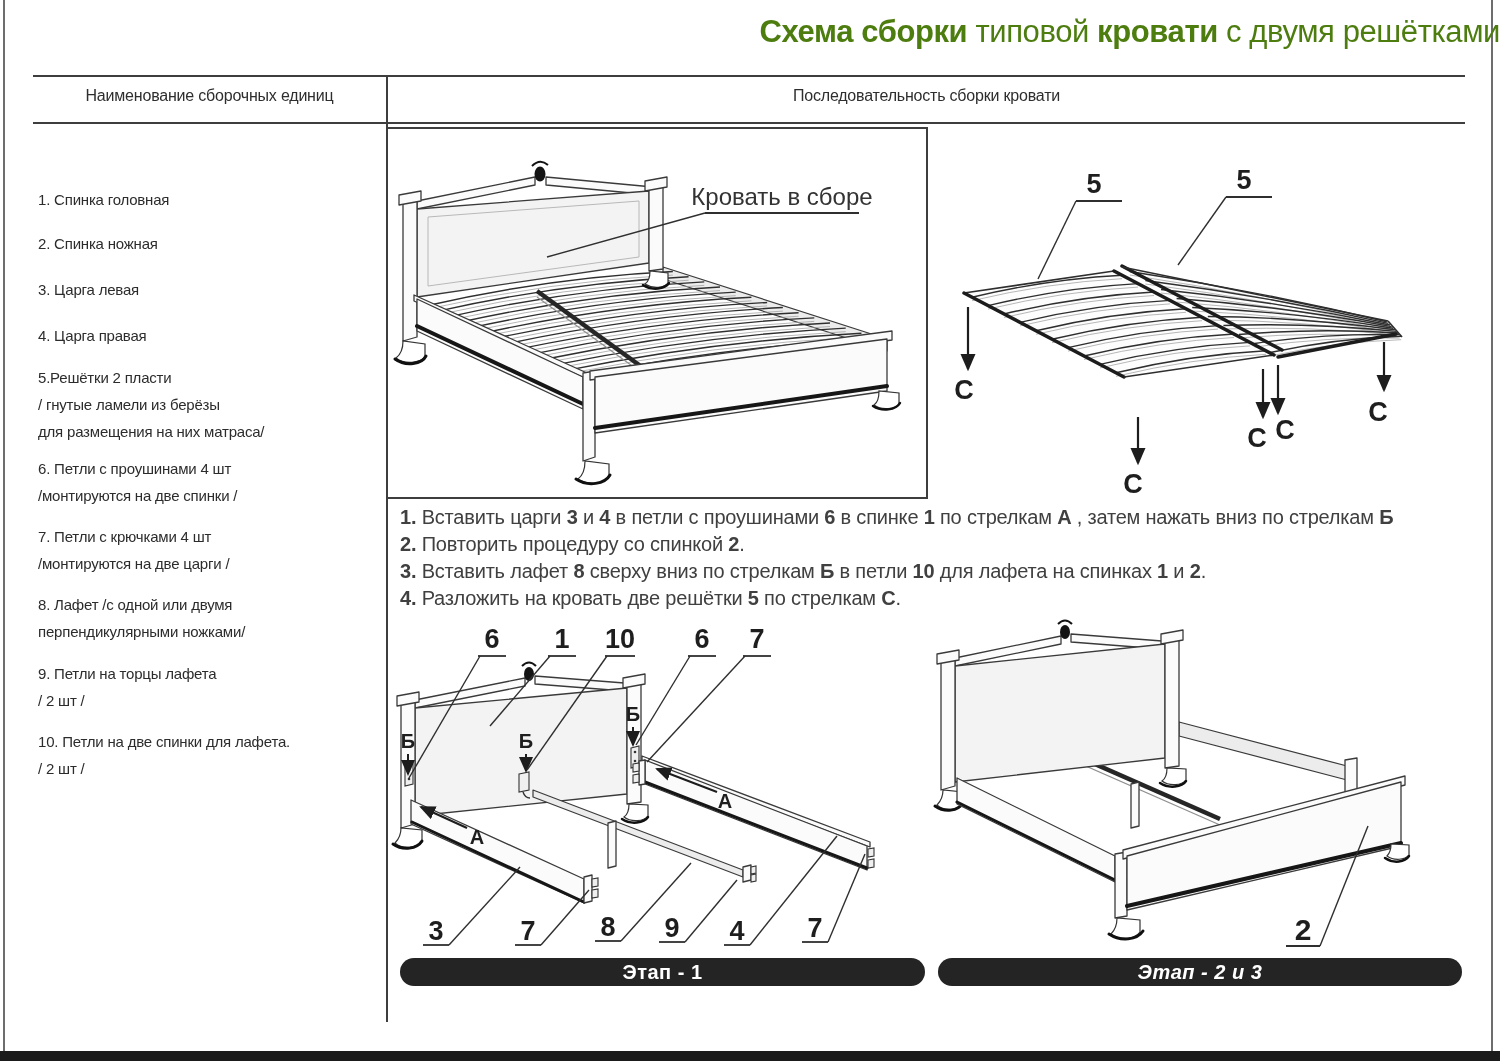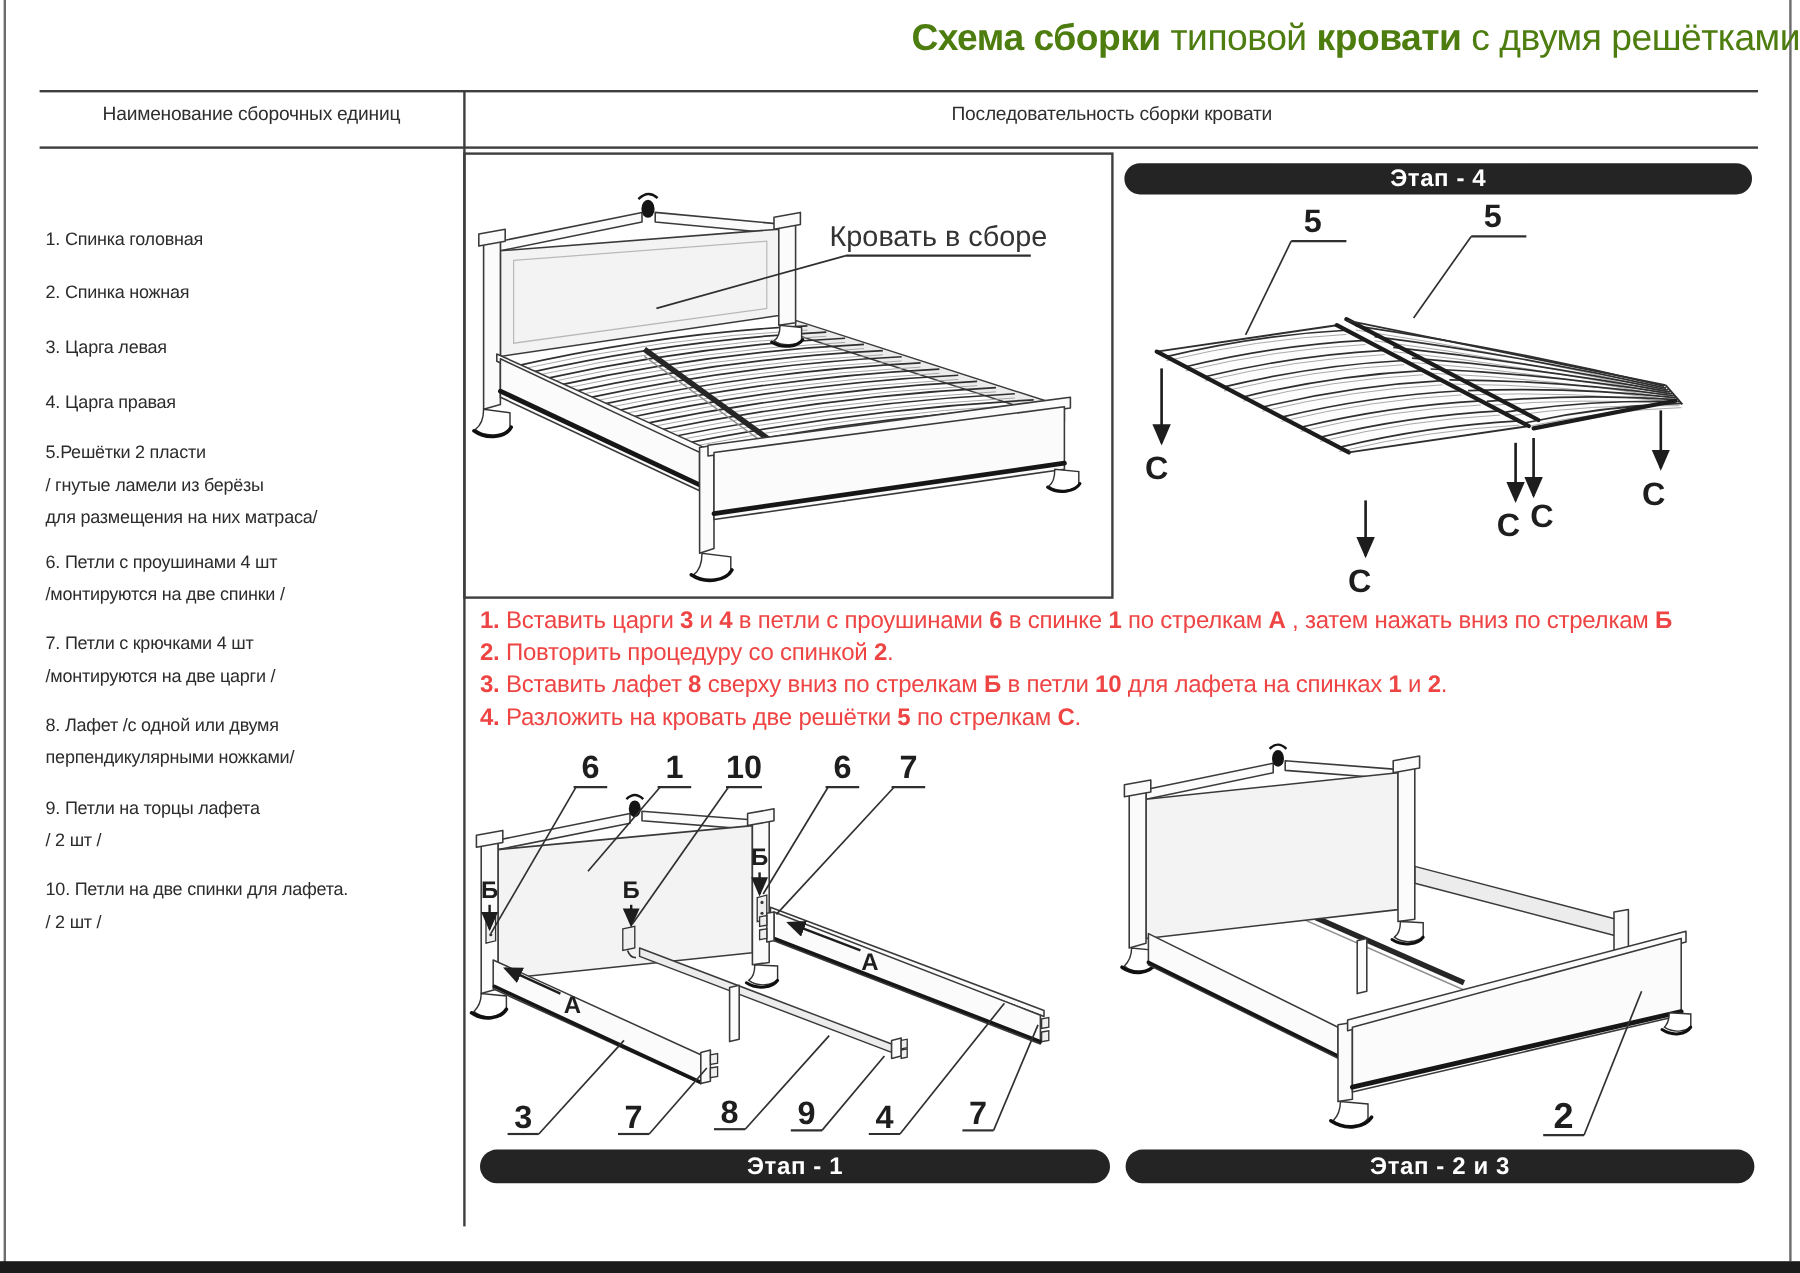--- a/index.html
+++ b/index.html
@@ -12,21 +12,21 @@
   .title{position:absolute;left:0;top:14px;width:1500px;text-align:right;font-size:31px;
          letter-spacing:-0.4px;color:#4d7c0f;font-weight:400;}
   .title b{font-weight:700;}
   .col-header{position:absolute;font-size:16px;text-align:center;color:#2e2e2e;letter-spacing:-0.2px;}
   .part-item{position:absolute;left:38px;width:345px;font-size:15px;line-height:27px;
              white-space:pre-line;letter-spacing:-0.2px;color:#2c2c2c;}
   .panel-box{position:absolute;border:2px solid #3e3e3e;}
   .badge{position:absolute;background:#242424;color:#fff;border-radius:14px;text-align:center;
          font-weight:bold;font-size:20px;letter-spacing:0.5px;}
   .instr{position:absolute;left:400px;top:504px;width:1072px;font-size:20px;line-height:27px;
-         letter-spacing:-0.2px;color:#ef4444;}
+         letter-spacing:-0.2px;color:#404040;}
   .instr .line{white-space:nowrap;}
   .instr b{font-weight:700;}
   .footer{position:absolute;left:398px;top:1001px;width:1070px;font-size:20px;color:#333;
           word-spacing:6px;letter-spacing:0px;}
   svg{position:absolute;overflow:visible;}
   svg text{font-family:"Liberation Sans",sans-serif;}
   .co{font-size:27px;font-weight:bold;fill:#1e1e1e;}
   .co2{font-size:20px;font-weight:bold;fill:#1e1e1e;}
   .lead{stroke:#2f2f2f;stroke-width:1.4;fill:none;}
   .ul{stroke:#2f2f2f;stroke-width:1.8;}
@@ -160,21 +160,20 @@
       <path class="footd" d="M189,352 c12,8 29,5 34,-4"></path>
       <path class="foot" d="M492,264 c0,8 -2,12 -5,14 c8,6 21,4 25,-1 l0,-11 z"></path>
       <path class="footd" style="stroke-width:2.5" d="M486,279 c9,6 23,4 27,-3"></path>
     </g>
 
     <text class="co" x="395" y="78" text-anchor="middle" style="font-size:24px;font-weight:400;fill:#333;">Кровать в сборе</text>
     <line class="ul" x1="318" y1="86" x2="472" y2="86"></line>
     <line class="lead" x1="318" y1="86" x2="160" y2="130"></line>
   </svg>
 
-  <div class="badge" style="left:937px;top:136px;width:523px;height:26px;line-height:26px;">Этап -  4</div>
   <svg style="left:926px;top:163px;" width="540" height="340" viewBox="0 0 540 340">
     <defs>
       <marker id="ahB" markerWidth="9" markerHeight="8" refX="7" refY="3.5" orient="auto">
         <path d="M0,0 L8,3.5 L0,7 Z" fill="#1d1d1d"></path>
       </marker>
     </defs>
     <polygon points="38,130 188,108 348,192 198,214" fill="#fdfdfd"></polygon>
     <polygon points="196,104 462,158 476,174 352,194" fill="#fdfdfd"></polygon>
     <g>
         <path d="M46,134.2 Q121,116.19999999999999 196,112.2" class="slat"></path>
@@ -415,16 +414,16 @@
       <path class="foot" d="M456,226 c0,7 -2,10 -4,12 c7,5 18,4 22,-1 l0,-10 z"></path>
       <path class="footd" style="stroke-width:2.5" d="M450,240 c9,6 20,4 24,-2"></path>
     </g>
 
     <text class="co" x="368" y="322" text-anchor="middle" style="font-size:30px;">2</text>
     <line class="ul" x1="351" y1="328" x2="385" y2="328"></line>
     <line class="lead" x1="385" y1="328" x2="433" y2="208"></line>
   </svg>
 
   <div class="badge" style="left:400px;top:958px;width:525px;height:28px;line-height:28px;">Этап - 1</div>
-  <div class="badge" style="left:938px;top:958px;width:524px;height:28px;line-height:28px;">Этап -  2 и 3</div>
+  <div class="badge" style="left:938px;top:958px;width:524px;height:28px;line-height:28px;font-style:italic;">Этап -  2 и 3</div>
 
 
 </div>
 
 </body></html>

